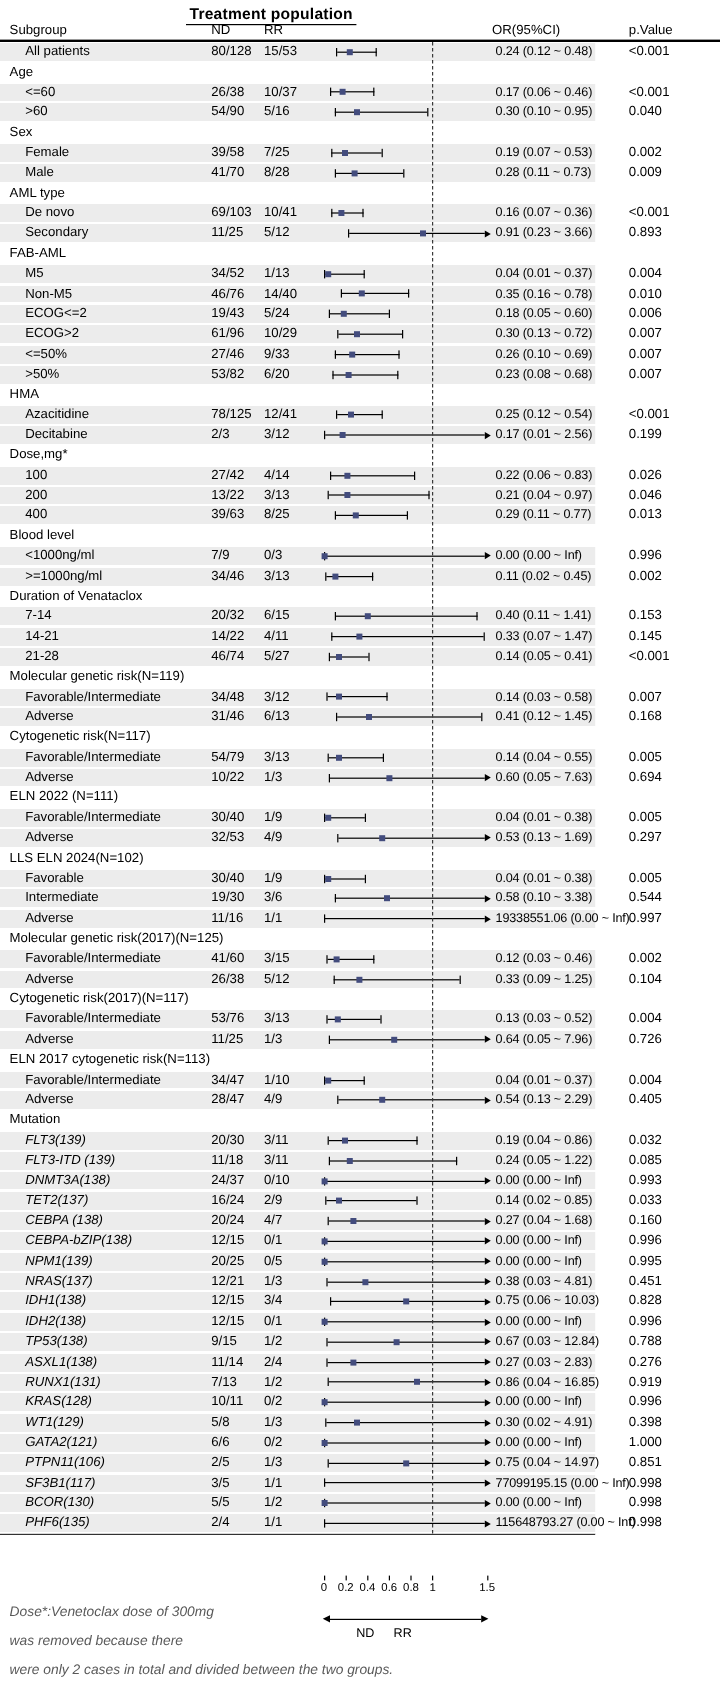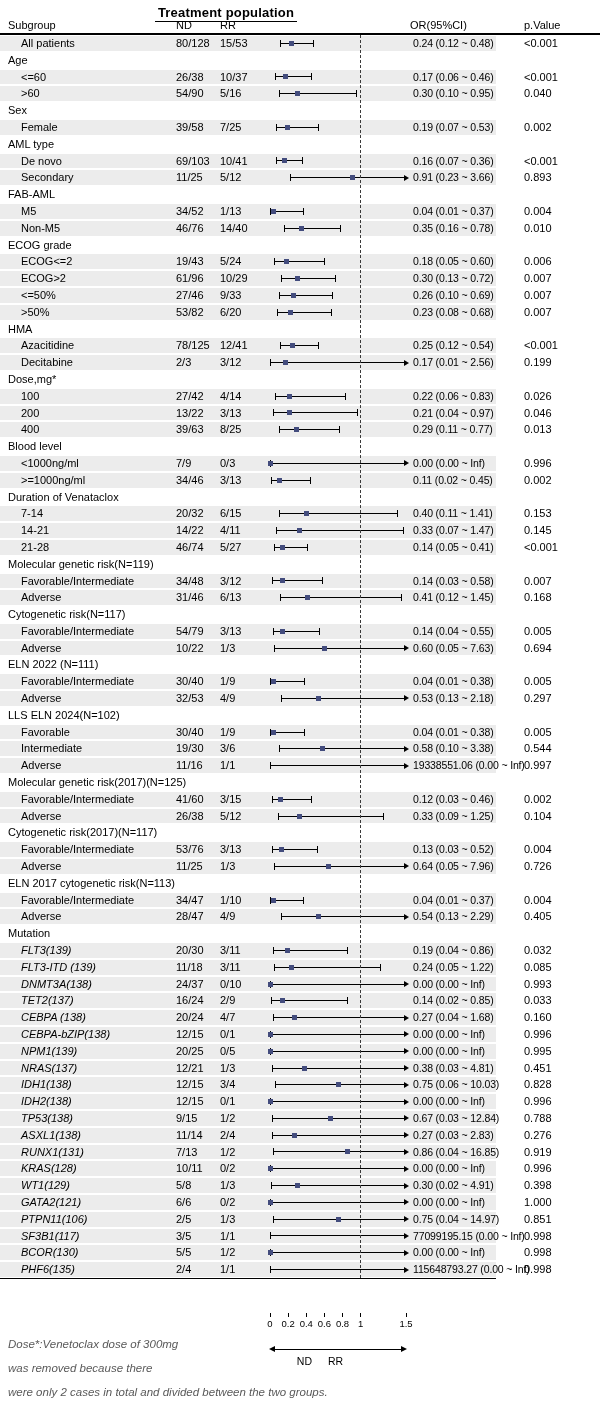--- a/index.html
+++ b/index.html
@@ -131,20 +131,33 @@
         <div class="rrc">7/25</div>
         <div class="plot">
           <div class="ci-line" style="left: 12.3467px; width: 41.7067px;"></div>
           <div class="ci-cap" style="left: 11.8467px;"></div>
           <div class="ci-cap" style="left: 53.5533px;"></div>
           <div class="pt" style="left: 23.2267px;"></div>
         </div>
         <div class="orc">0.19 (0.07 ~ 0.53)</div>
         <div class="pc">0.002</div>
       </div>
+      <div class="row grid-cols data">
+        <div class="sub">Male</div>
+        <div class="ndc">41/70</div>
+        <div class="rrc">8/28</div>
+        <div class="plot">
+          <div class="ci-line" style="left: 15.9733px; width: 56.2133px;"></div>
+          <div class="ci-cap" style="left: 15.4733px;"></div>
+          <div class="ci-cap" style="left: 71.6867px;"></div>
+          <div class="pt" style="left: 31.3867px;"></div>
+        </div>
+        <div class="orc">0.28 (0.11 ~ 0.73)</div>
+        <div class="pc">0.009</div>
+      </div>
       <div class="row grid-cols group">
         <div class="sub">AML type</div>
         <div class="ndc"></div>
         <div class="rrc"></div>
         <div class="plot"></div>
         <div class="orc"></div>
         <div class="pc"></div>
       </div>
       <div class="row grid-cols data">
         <div class="sub">De novo</div>
@@ -199,28 +212,20 @@
         <div class="rrc">14/40</div>
         <div class="plot">
           <div class="ci-line" style="left: 20.5067px; width: 56.2133px;"></div>
           <div class="ci-cap" style="left: 20.0067px;"></div>
           <div class="ci-cap" style="left: 76.22px;"></div>
           <div class="pt" style="left: 37.7333px;"></div>
         </div>
         <div class="orc">0.35 (0.16 ~ 0.78)</div>
         <div class="pc">0.010</div>
       </div>
-      <div class="row grid-cols group">
-        <div class="sub">ECOG grade</div>
-        <div class="ndc"></div>
-        <div class="rrc"></div>
-        <div class="plot"></div>
-        <div class="orc"></div>
-        <div class="pc"></div>
-      </div>
       <div class="row grid-cols data">
         <div class="sub">ECOG&lt;=2</div>
         <div class="ndc">19/43</div>
         <div class="rrc">5/24</div>
         <div class="plot">
           <div class="ci-line" style="left: 10.5333px; width: 49.8667px;"></div>
           <div class="ci-cap" style="left: 10.0333px;"></div>
           <div class="ci-cap" style="left: 59.9px;"></div>
           <div class="pt" style="left: 22.32px;"></div>
         </div>
@@ -520,21 +525,21 @@
       <div class="row grid-cols data">
         <div class="sub">Adverse</div>
         <div class="ndc">32/53</div>
         <div class="rrc">4/9</div>
         <div class="plot">
           <div class="ci-line" style="left: 17.7867px; width: 122.213px;"></div>
           <div class="ci-cap" style="left: 17.2867px;"></div>
           <div class="ci-arrow" style="left: 140px;"></div>
           <div class="pt" style="left: 54.0533px;"></div>
         </div>
-        <div class="orc">0.53 (0.13 ~ 2.18)</div>
+        <div class="orc">0.53 (0.13 ~ 1.69)</div>
         <div class="pc">0.297</div>
       </div>
       <div class="row grid-cols group">
         <div class="sub">LLS ELN 2024(N=102)</div>
         <div class="ndc"></div>
         <div class="rrc"></div>
         <div class="plot"></div>
         <div class="orc"></div>
         <div class="pc"></div>
       </div>

